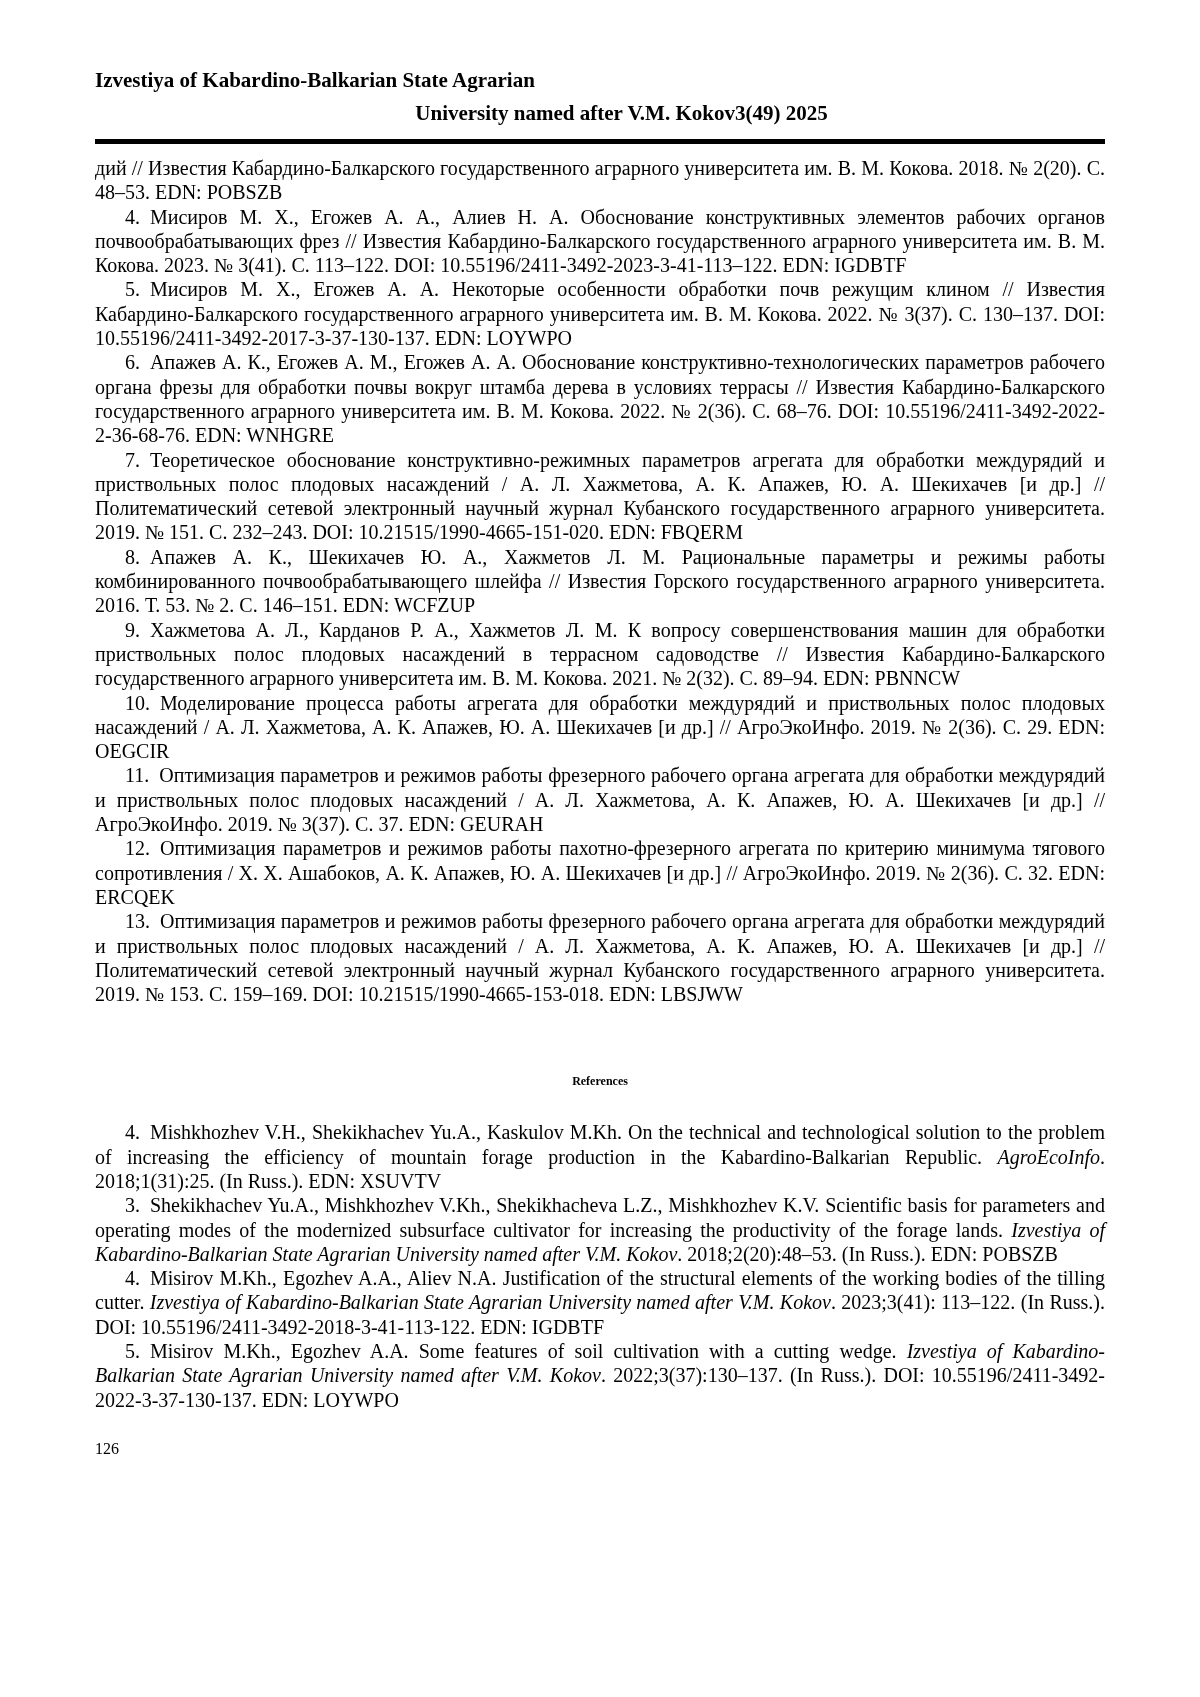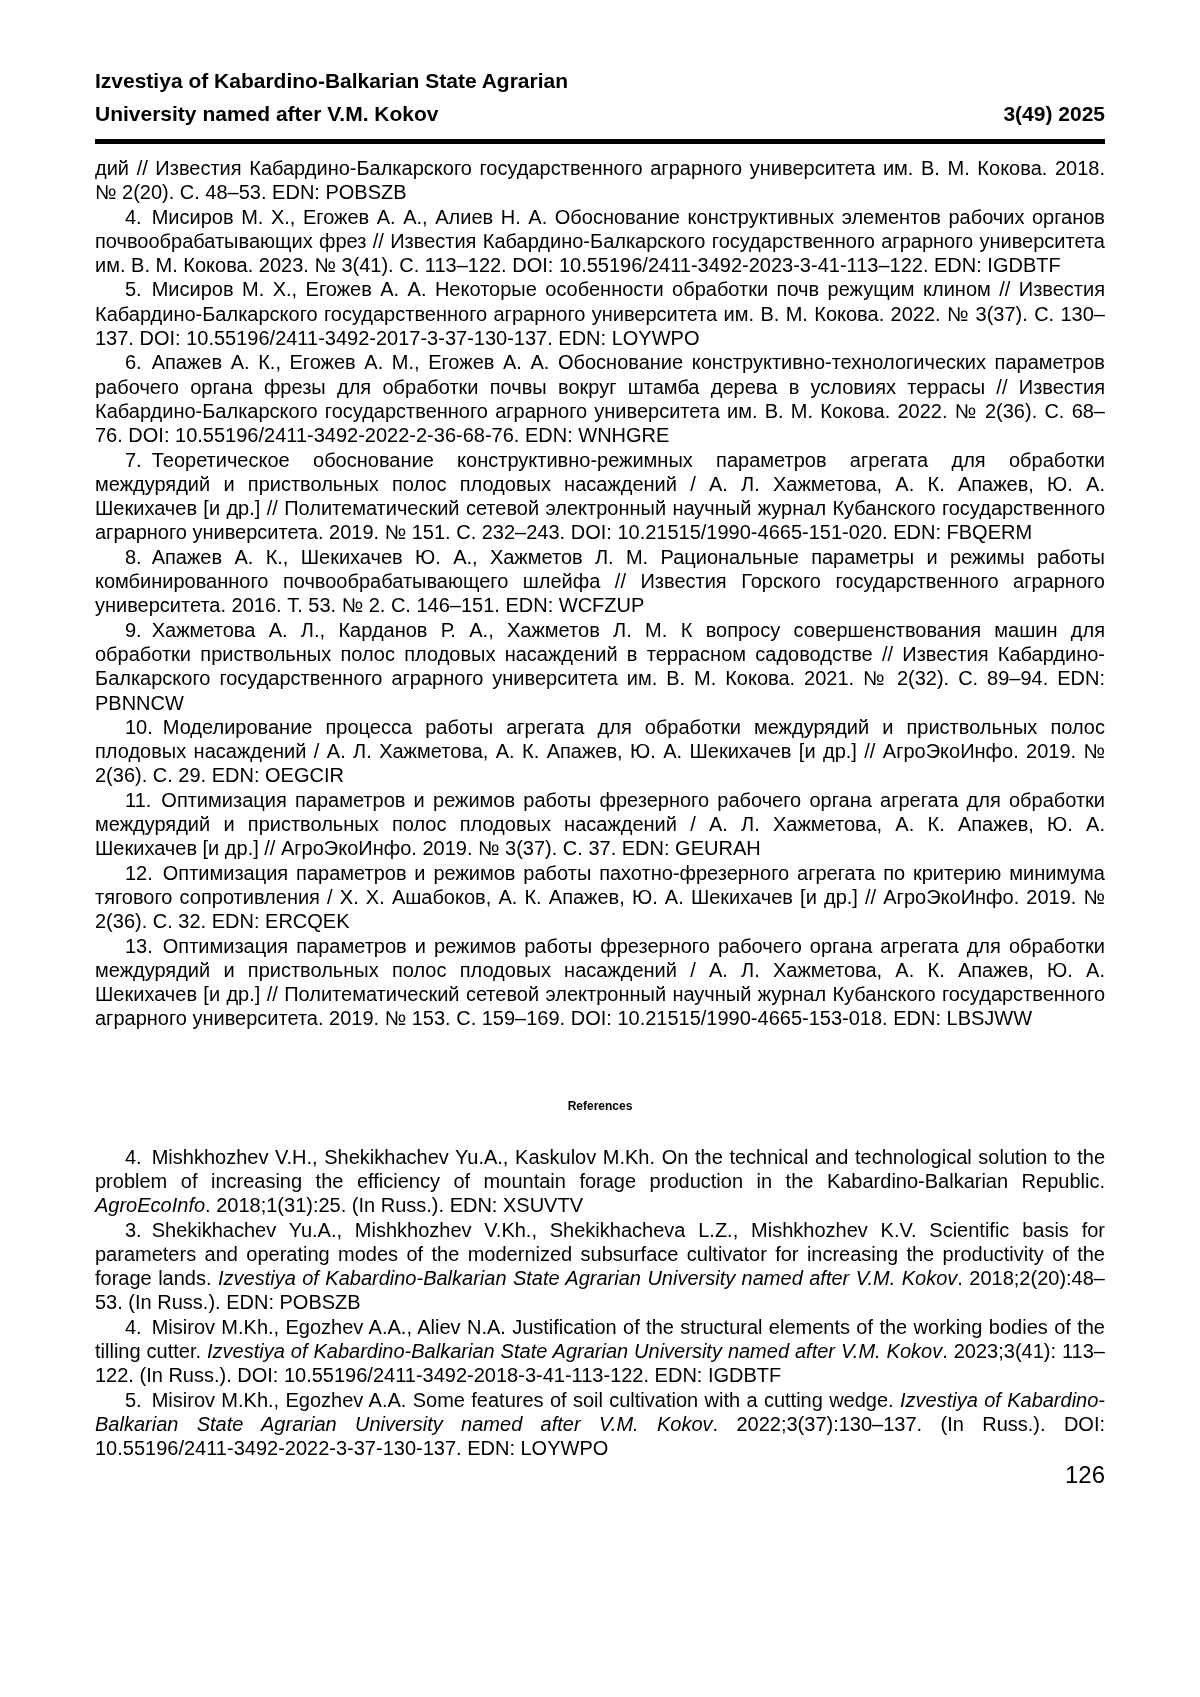--- a/index.html
+++ b/index.html
@@ -8,32 +8,33 @@
     background: #ffffff;
   }
   .page {
     position: relative;
     width: 1200px;
     height: 1697px;
     box-sizing: border-box;
     padding: 64px 95px 0 95px;
     background: #ffffff;
     color: #000000;
-    font-family: Liberation Sans, sans-serif;
+    font-family: Liberation Serif, serif;
     overflow: hidden;
   }
   .journal-header {
     font-weight: bold;
     font-size: 21px;
     line-height: 33px;
   }
   .header-line2-row {
     display: flex;
-    justify-content: space-between;
+    justify-content: center;
     align-items: baseline;
+    margin-left: 43px;
   }
   .header-rule {
     height: 5px;
     background: #000000;
     margin-top: 9px;
   }
   main.refs-body {
     margin-top: 12px;
   }
   p.ref {
@@ -50,22 +51,23 @@
     font-style: italic;
   }
   .refs-heading {
     margin: 62px 0 26px 0;
     font-size: 12px;
     line-height: 26px;
     font-weight: bold;
     text-align: center;
   }
   .page-number {
-    font-size: 24px;
-    text-align: right;
+    margin-top: 28px;
+    font-size: 16px;
+    text-align: left;
   }
 </style>
 </head>
 <body>
 
 <div class="page">
 
   <header class="journal-header">
     <div>Izvestiya of Kabardino-Balkarian State Agrarian</div>
     <div class="header-line2-row">

